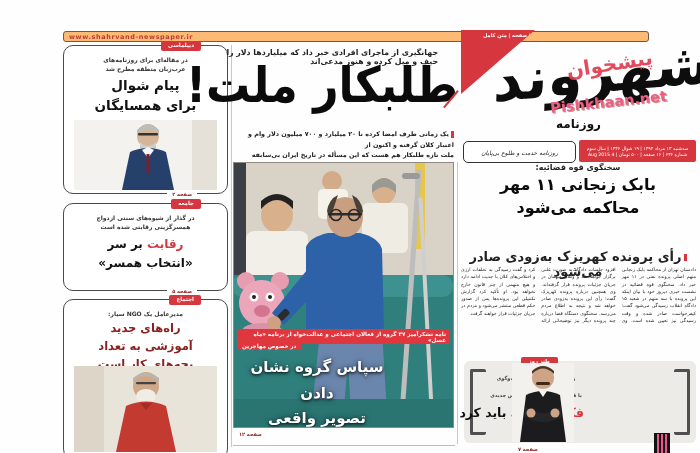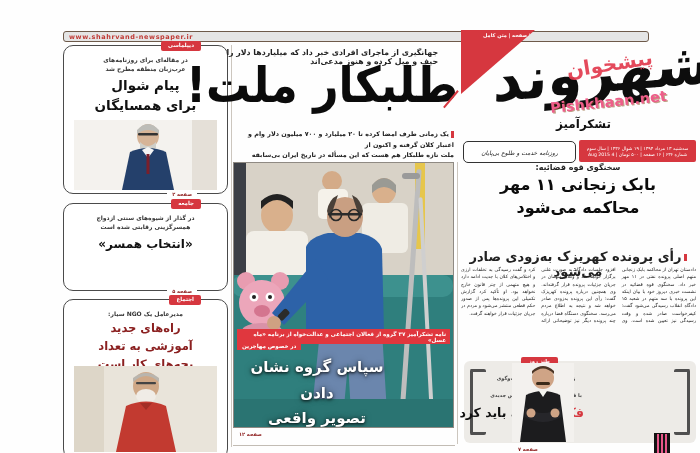--- a/index.html
+++ b/index.html
@@ -1,21 +1,21 @@
 <!DOCTYPE html>
 <html lang="fa"><head>
 <meta charset="utf-8">
 <style>
   html,body{margin:0;padding:0;background:#ffffff;}
   #stage{position:relative;width:700px;height:453px;overflow:hidden;background:#fefefe;
          font-family:"DejaVu Sans",sans-serif;direction:rtl;color:#1a1a1a;}
   .abs{position:absolute;}
   
   .urlbar{left:63px;top:31px;width:586px;height:11px;border:1px solid #6e5a4a;border-radius:3px;
-          background:#e5e5e5;direction:ltr;display:flex;align-items:center;padding-left:5px;box-sizing:border-box;}
+          background:#fdba74;direction:ltr;display:flex;align-items:center;padding-left:5px;box-sizing:border-box;}
   .urlbar span{font-size:6.5px;font-weight:bold;color:#c03a36;letter-spacing:.6px;}
   
   .ribbon{left:461px;top:30px;width:74px;height:64px;background:#d6373f;
           clip-path:polygon(0 0,100% 0,0 100%);z-index:4;}
   .ribbon span{display:block;padding:2px 3px 0 0;font-size:5px;color:#fff;font-weight:bold;text-align:right;}
   .ribbon-tail{left:450px;top:88px;width:1.5px;height:22px;background:#d6373f;transform:rotate(40deg);z-index:4;}
   
   .mast-title{left:512px;top:26px;width:200px;font-size:57px;font-weight:bold;color:#0d0d0d;
               white-space:nowrap;text-align:center;transform:rotate(-5deg) skewX(-7deg);z-index:2;line-height:1.6;}
   .mast-rooznameh{left:556px;top:117px;font-size:12px;font-weight:bold;color:#111;z-index:3;}
@@ -83,21 +83,21 @@
   <div class="abs urlbar">
     <span>www.shahrvand-newspaper.ir</span>
   </div>
 
   <div class="abs ribbon">
     <span>۴ صفحه | متن کامل</span>
   </div>
   <div class="abs ribbon-tail"></div>
 
   <div class="abs mast-title">شهروند</div>
-  <div class="abs mast-rooznameh">تشکرآمیز</div>
+  <div class="abs mast-rooznameh">روزنامه</div>
   <div class="abs wm-fa">پیشخوان</div>
   <div class="abs wm-en">Pishkhaan.net</div>
   <div class="abs slogan">روزنامه خدمت و طلوع بی‌پایان</div>
   <div class="abs datebox">
     <div>سه‌شنبه ۱۳ مرداد ۱۳۹۴ | ۱۹ شوال ۱۴۳۶ | سال سوم</div>
     <div>شماره ۶۳۶ | ۱۶ صفحه | ۵۰۰ تومان | 4 Aug 2015</div>
   </div>
 
   <div class="abs vline" style="left:231px;top:45px;height:402px;"></div>
   <div class="abs vline" style="left:457px;top:162px;height:282px;"></div>
@@ -127,20 +127,21 @@
     <div class="pageref">صفحه ۲</div>
   </div>
 
   <div class="abs sbox" style="top:203px;height:88px;">
     <div class="tab">جامعه</div>
     <div class="skicker">
       <div>در گذار از شیوه‌های سنتی ازدواج</div>
       <div>همسرگزینی رقابتی شده است</div>
     </div>
     <div class="stitle" style="font-size:12px;line-height:1.6;margin-top:4px;">
+      <div><span class="red">رقابت</span><span> بر سر</span></div>
       <div>«انتخاب همسر»</div>
     </div>
     <div class="pageref">صفحه ۵</div>
   </div>
 
   <div class="abs sbox" style="top:299px;height:160px;">
     <div class="tab">اجتماع</div>
     <div class="skicker">
       <div>مدیرعامل یک NGO سیار:</div>
     </div>

